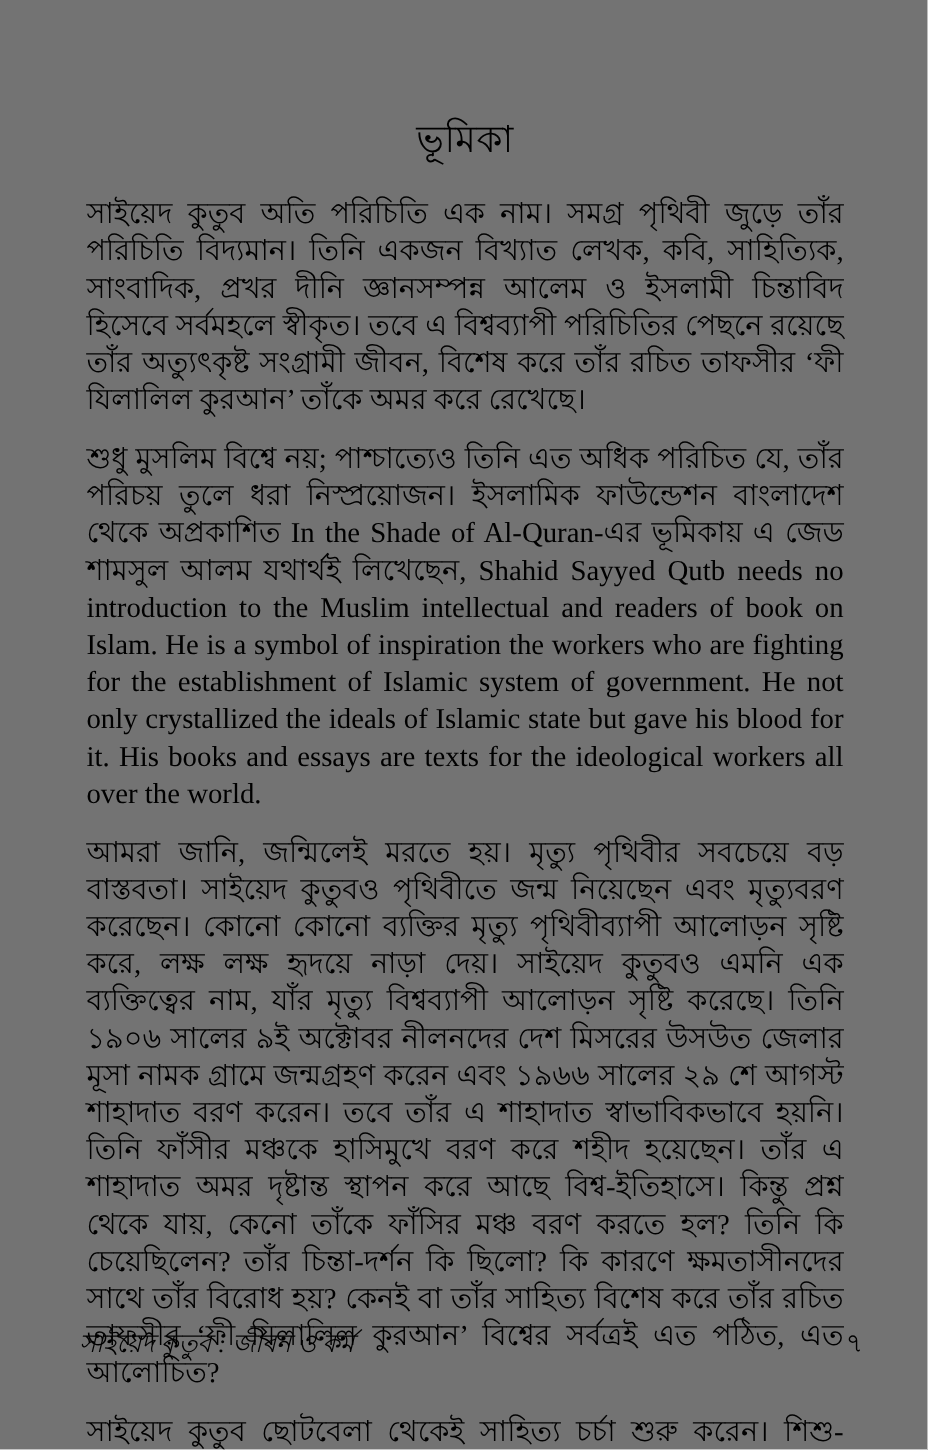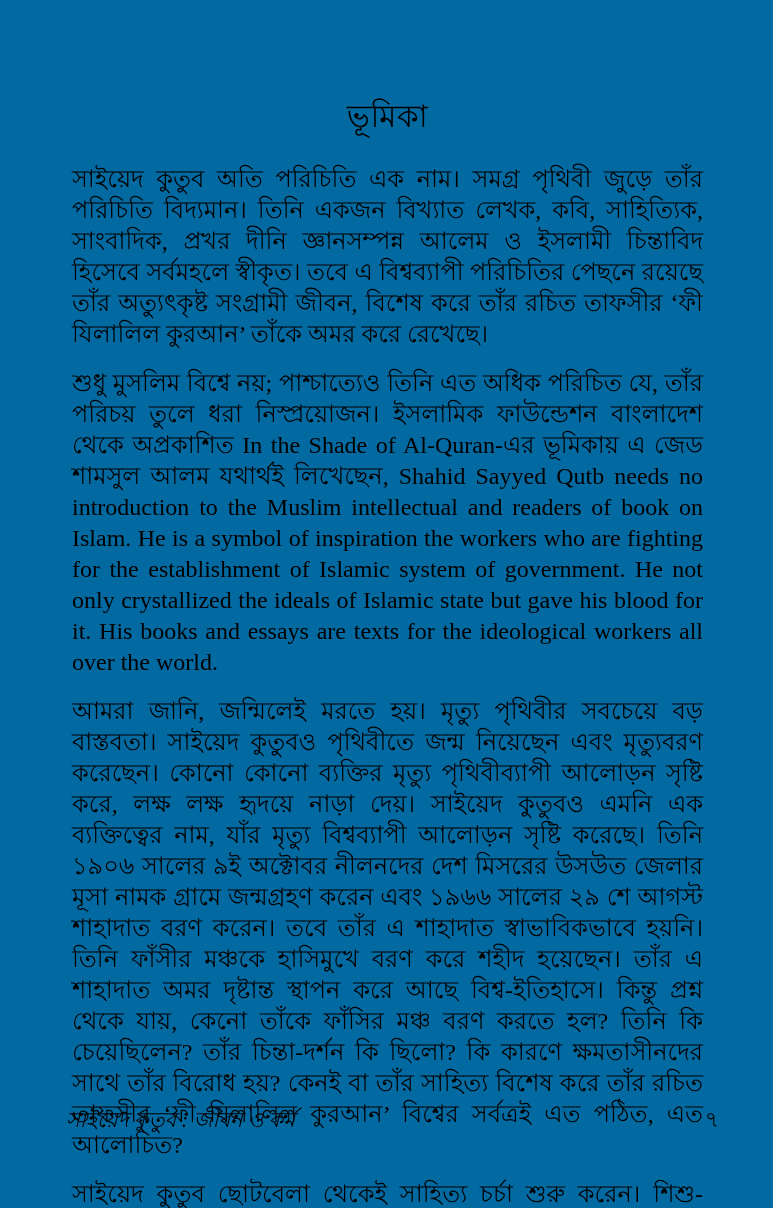--- a/index.html
+++ b/index.html
@@ -4,21 +4,21 @@
 <style>
   html, body {
     margin: 0;
     padding: 0;
     background: #ffffff;
   }
   .page {
     position: relative;
     width: 773px;
     height: 1208px;
-    background: #0369a1;
+    background: #737373;
     color: #000000;
     font-family: "Liberation Serif", "DejaVu Serif", serif;
     overflow: hidden;
   }
   .content {
     padding: 92px 70px 0 72px;
   }
   .title {
     text-align: center;
     font-size: 31px;

